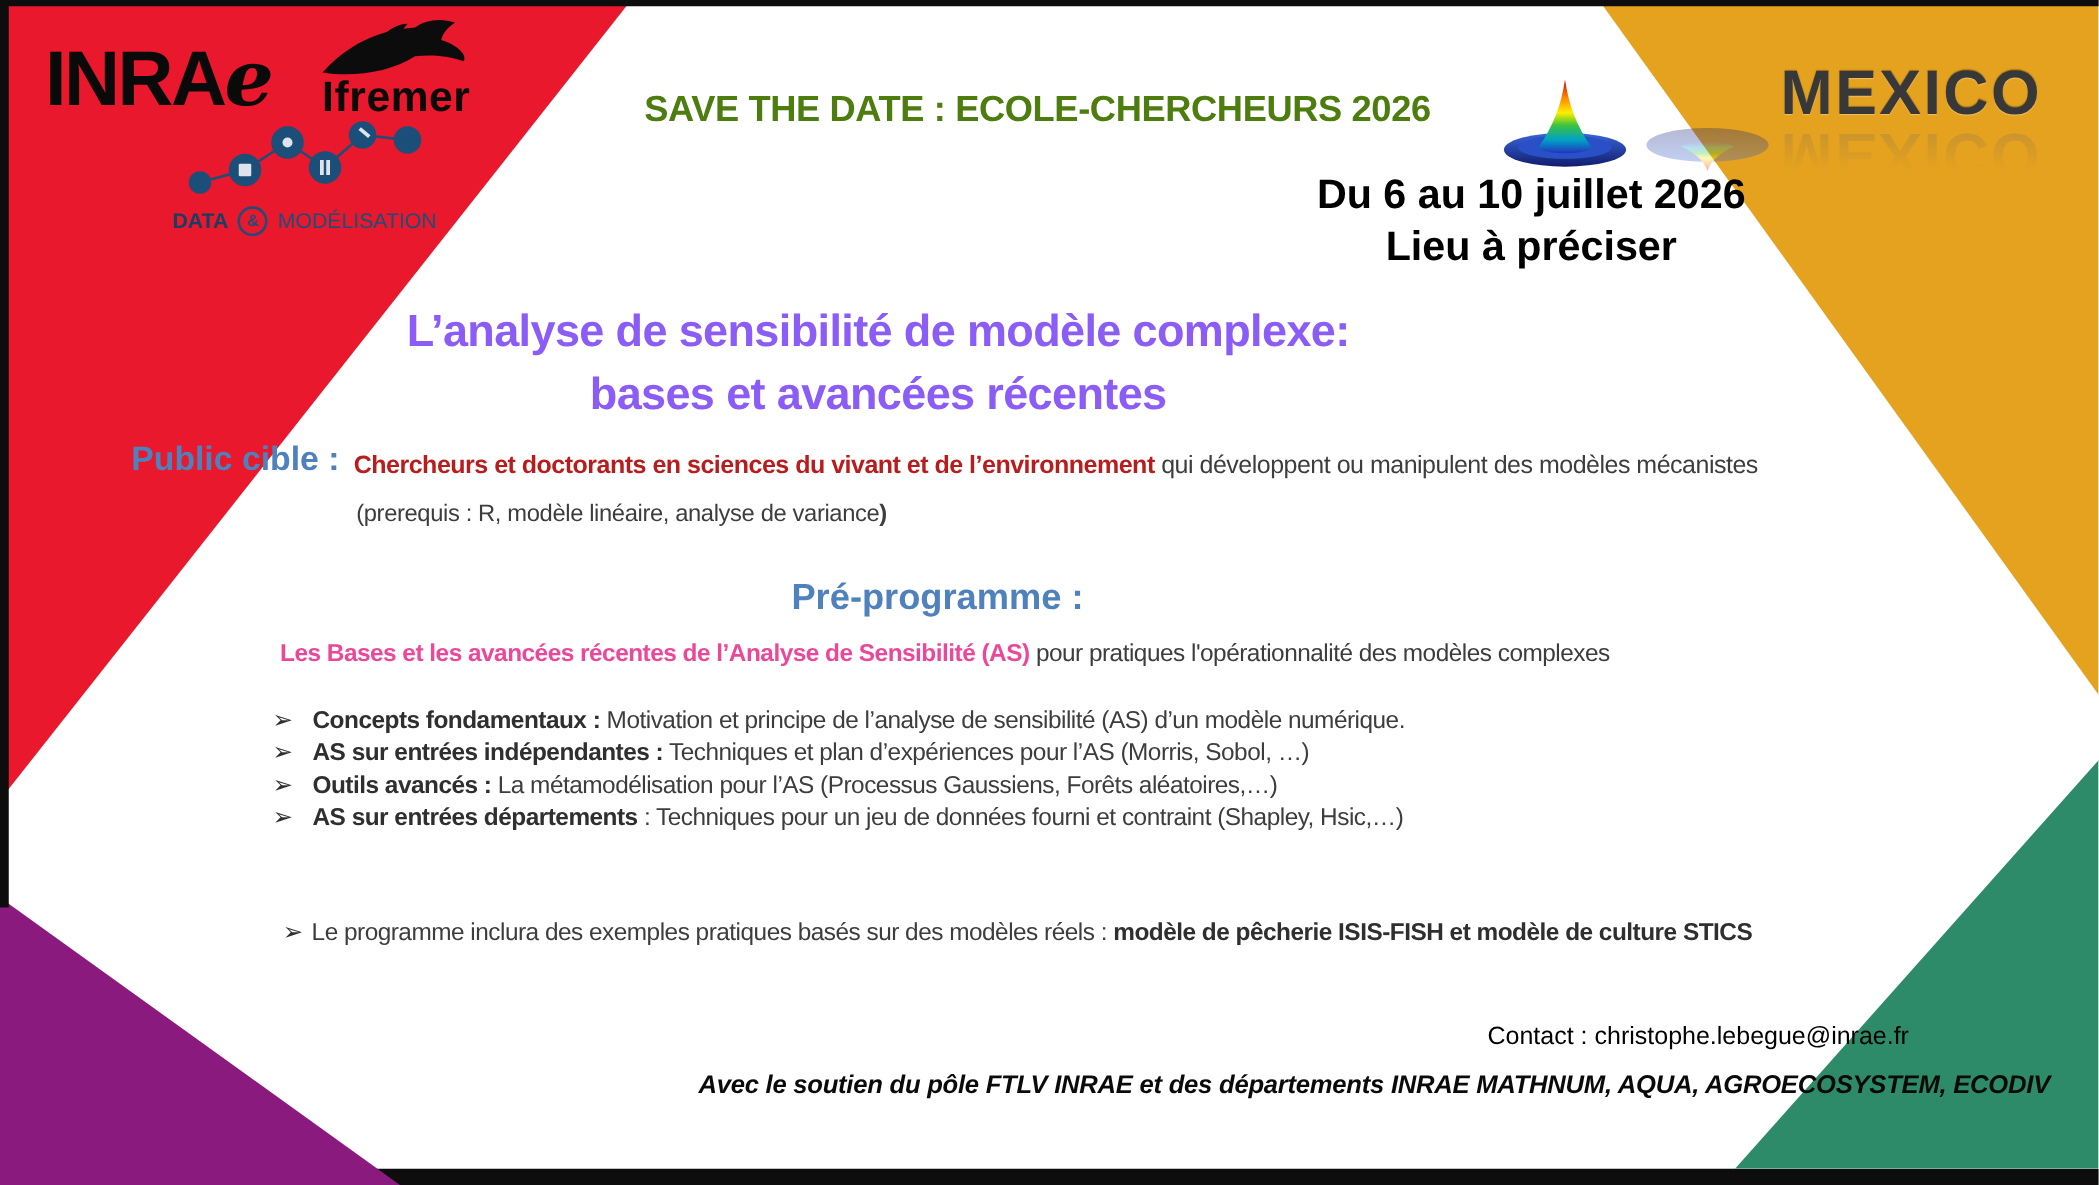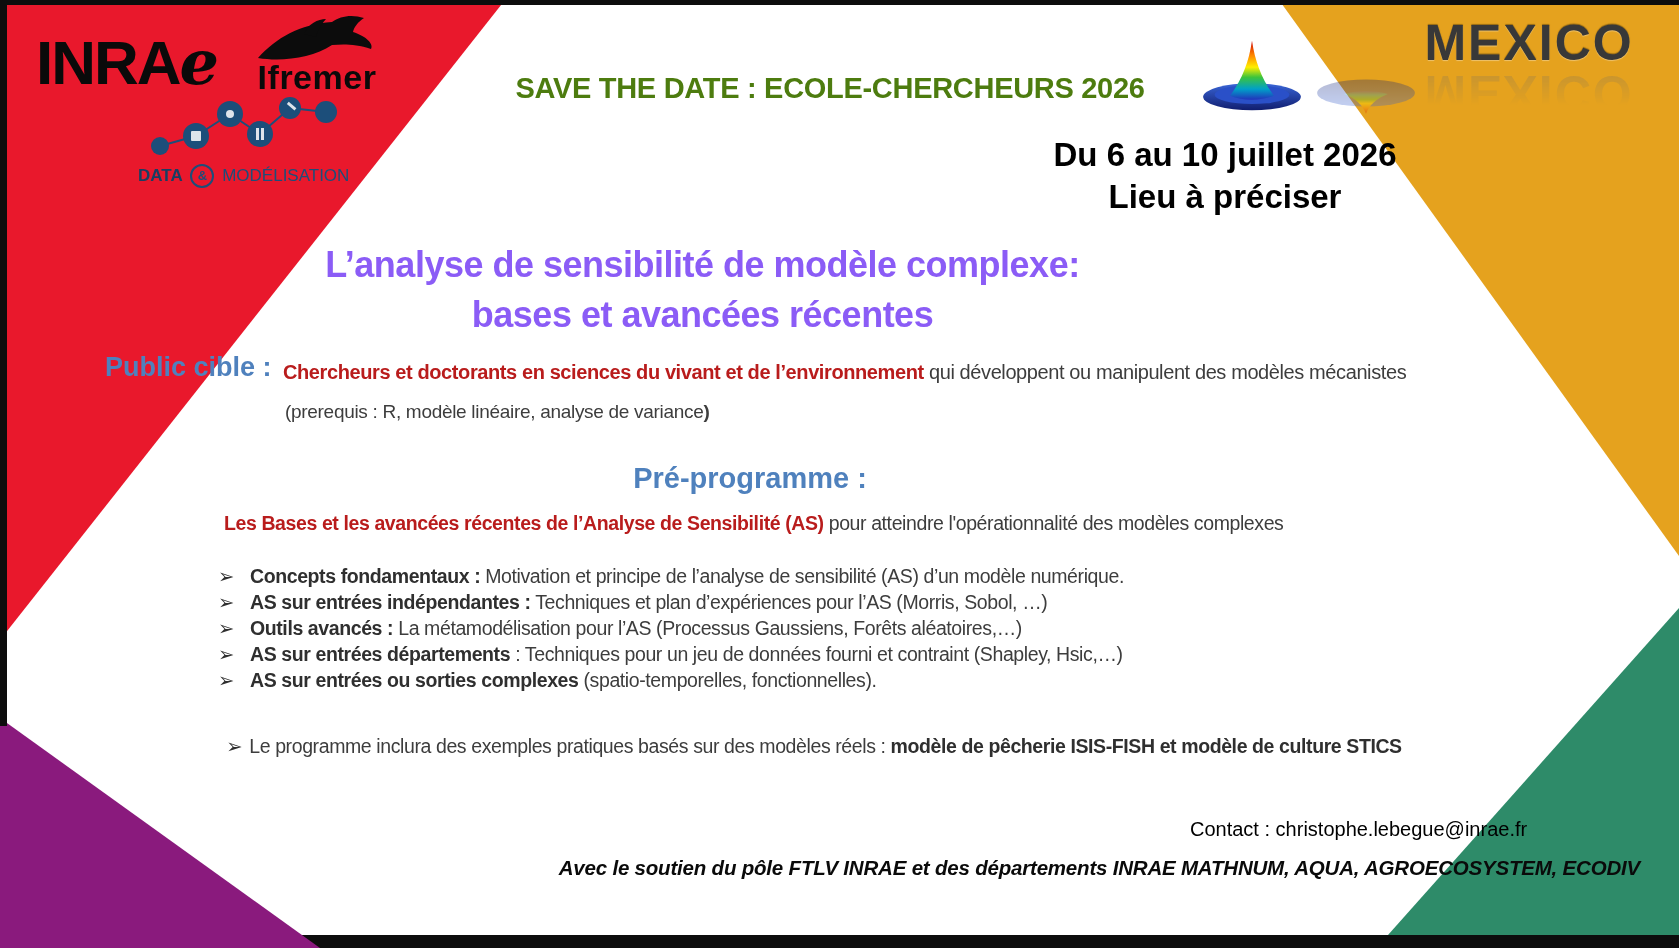--- a/index.html
+++ b/index.html
@@ -36,21 +36,21 @@
   .datamod .caption{font-size:17px;color:#1c4e7a;margin-top:2px;white-space:nowrap;}
   .datamod .caption .d{font-weight:900;color:#173f63;}
   .datamod .caption .amp{display:inline-block;width:20px;height:20px;line-height:20px;
         border:2px solid #1c4e7a;border-radius:50%;text-align:center;font-weight:bold;
         font-size:13px;vertical-align:1px;margin:0 3px;}
 
   .savedate{left:420px;top:72px;width:820px;text-align:center;
             color:#4d7c0f;font-size:29px;font-weight:bold;letter-spacing:-0.3px;}
 
   .mexico-wrap{left:1200px;top:18px;width:470px;z-index:10;}
-  .mexico-row{display:flex;align-items:flex-end;}
+  .mexico-row{display:flex;align-items:center;margin-top:31px;}
   .mexico-text{font-size:50px;font-weight:900;color:#383838;letter-spacing:2px;
                text-shadow:0 1px 1px rgba(255,255,255,.35),0 -1px 1px rgba(0,0,0,.35);
                line-height:1;}
   .mexico-reflect{transform:scaleY(-1);opacity:.35;color:#6a6a6a;text-shadow:none;
        -webkit-mask-image:linear-gradient(to top,rgba(0,0,0,.8),transparent 75%);
        mask-image:linear-gradient(to top,rgba(0,0,0,.8),transparent 75%);}
   .sombrero{margin-right:6px;margin-top:4px;}
   .sombrero-reflect{transform:scaleY(-1);opacity:.30;margin-top:-14px;}
 
   .dateblock{left:1005px;top:134px;width:440px;text-align:center;color:#000;
@@ -63,21 +63,21 @@
   .public-line{left:283px;top:360px;width:1270px;font-size:20px;line-height:25px;
                letter-spacing:-0.4px;color:#3d3d3d;}
   .public-line .b{font-weight:bold;color:#b91c1c;}
   .prereq{left:285px;top:401px;font-size:19px;letter-spacing:-0.3px;color:#3d3d3d;}
   .prereq .b{font-weight:bold;}
 
   .preprog{left:500px;top:462px;width:500px;text-align:center;color:#4f81bd;
            font-size:29px;font-weight:bold;}
   .intro{left:224px;top:512px;width:1260px;font-size:19.5px;letter-spacing:-0.4px;
          color:#3d3d3d;white-space:nowrap;}
-  .intro .b{font-weight:bold;color:#b91c1c;margin-top:14px;}
+  .intro .b{font-weight:bold;color:#ec4899;margin-top:14px;}
 
   .bullets{left:218px;top:563px;width:1260px;font-size:19.5px;line-height:26px;
            letter-spacing:-0.4px;color:#3d3d3d;}
   .bullet-row{white-space:nowrap;}
   .bullet-glyph{display:inline-block;width:32px;color:#2f2f2f;}
   .bullets .b{font-weight:bold;color:#2f2f2f;}
 
   .examples{left:218px;top:733px;width:1185px;font-size:19.5px;line-height:26px;
             letter-spacing:-0.4px;color:#3d3d3d;text-align:center;}
   .examples .b{font-weight:bold;color:#2f2f2f;}
@@ -185,28 +185,27 @@
   <div class="layer maintitle">
     <div>L’analyse de sensibilité de modèle complexe:</div>
     <div>bases et avancées récentes</div>
   </div>
 
   <div class="layer public-label">Public cible :</div>
   <div class="layer public-line"><span class="b">Chercheurs et doctorants en sciences du vivant et de l’environnement</span><span> qui développent ou manipulent des modèles mécanistes</span></div>
   <div class="layer prereq"><span>(prerequis : R, modèle linéaire, analyse de variance</span><span class="b">)</span></div>
 
   <div class="layer preprog">Pré-programme :</div>
-  <div class="layer intro"><span class="b">Les Bases et les avancées récentes de l’Analyse de Sensibilité (AS)</span><span>  pour atteindre l'opérationnalité des modèles complexes</span></div>
+  <div class="layer intro"><span class="b">Les Bases et les avancées récentes de l’Analyse de Sensibilité (AS)</span><span>  pour pratiques l'opérationnalité des modèles complexes</span></div>
 
   <div class="layer bullets">
     <div class="bullet-row"><span class="bullet-glyph">➢</span><span class="b">Concepts fondamentaux :</span><span> Motivation et principe de l’analyse de sensibilité (AS) d’un modèle numérique.</span></div>
     <div class="bullet-row"><span class="bullet-glyph">➢</span><span class="b">AS sur entrées indépendantes :</span><span> Techniques et plan d’expériences pour l’AS (Morris, Sobol, …)</span></div>
     <div class="bullet-row"><span class="bullet-glyph">➢</span><span class="b">Outils avancés :</span><span> La métamodélisation pour l’AS (Processus Gaussiens, Forêts aléatoires,…)</span></div>
     <div class="bullet-row"><span class="bullet-glyph">➢</span><span class="b">AS sur entrées départements</span><span> : Techniques pour un jeu de données fourni et contraint (Shapley, Hsic,…)</span></div>
-    <div class="bullet-row"><span class="bullet-glyph">➢</span><span class="b">AS sur entrées ou sorties complexes</span><span> (spatio-temporelles, fonctionnelles).</span></div>
   </div>
 
   <div class="layer examples"><span class="bullet-glyph">➢</span><span>Le programme inclura des exemples pratiques basés sur des modèles réels : </span><span class="b">modèle de pêcherie ISIS-FISH et modèle de culture STICS</span></div>
 
   <div class="layer contact">Contact : christophe.lebegue@inrae.fr</div>
   <div class="layer support">Avec le soutien du pôle FTLV INRAE et des départements INRAE MATHNUM, AQUA, AGROECOSYSTEM, ECODIV</div>
 
 </div>
 
 </body></html>

